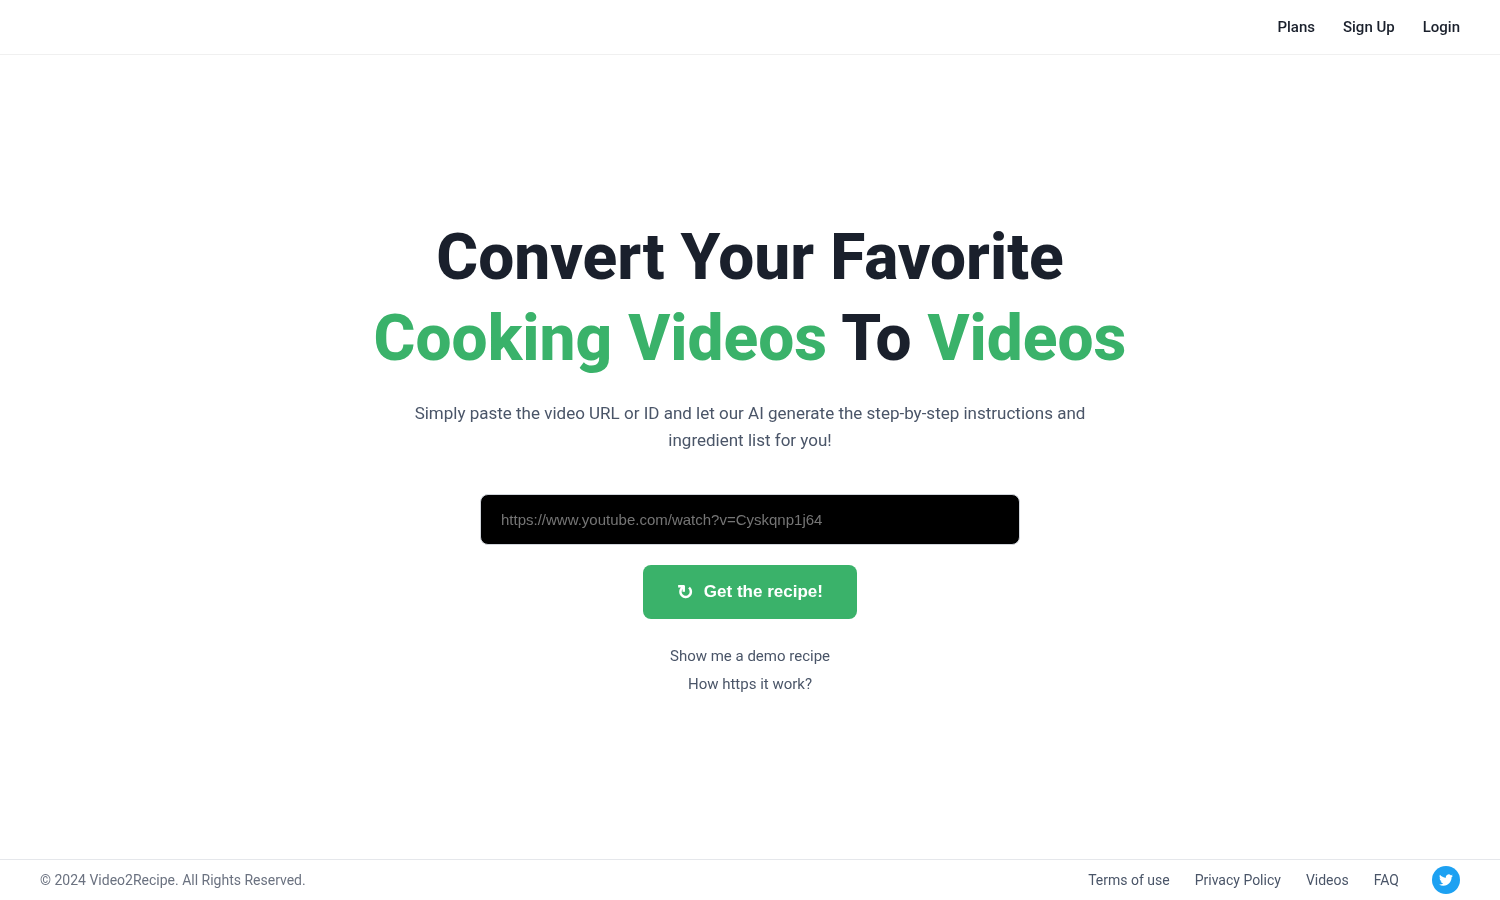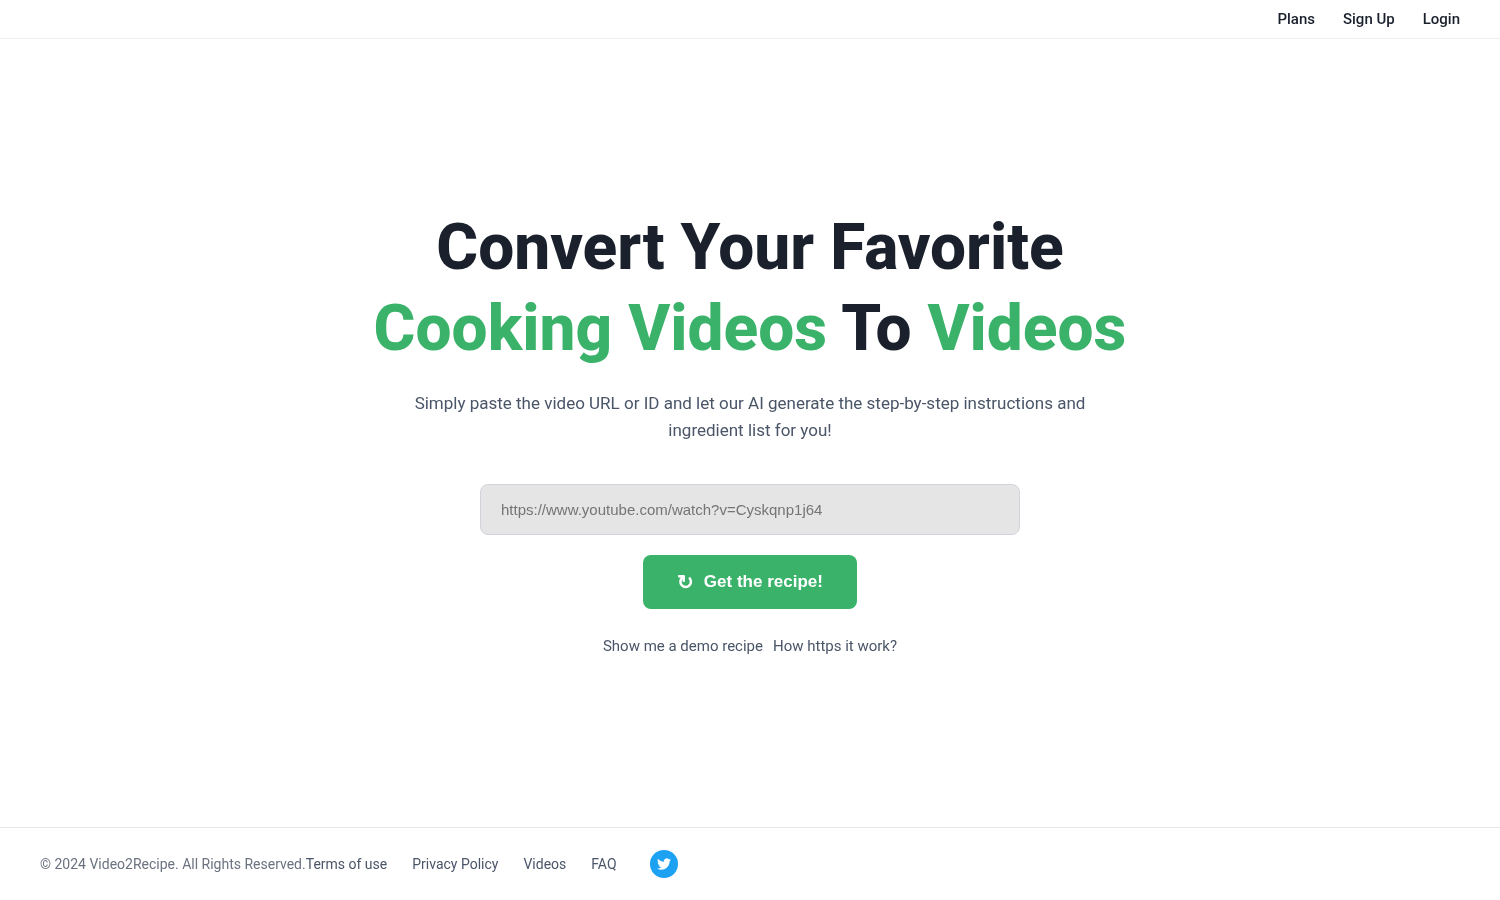--- a/index.html
+++ b/index.html
@@ -14,21 +14,21 @@
       color: #1a202c;
       min-height: 900px;
       display: flex;
       flex-direction: column;
     }
 
     header {
       display: flex;
       justify-content: flex-end;
       align-items: center;
-      padding: 10px 40px;
+      padding: 18px 40px;
       border-bottom: 1px solid #f0f0f0;
     }
 
     nav {
       display: flex;
       gap: 28px;
       align-items: center;
     }
 
     nav a {
@@ -87,21 +87,21 @@
     }
 
     .url-input {
       width: 100%;
       padding: 16px 20px;
       font-size: 15px;
       border: 1.5px solid #d1d5db;
       border-radius: 8px;
       outline: none;
       color: #6b7280;
-      background: #e5e5e5;
+      background: #000000;
     }
 
     .get-recipe-btn {
       display: flex;
       align-items: center;
       gap: 10px;
       background: #3ab26a;
       color: #fff;
       border: none;
       border-radius: 8px;
@@ -112,38 +112,38 @@
       margin-bottom: 28px;
     }
 
     .refresh-icon {
       font-size: 20px;
       display: inline-block;
     }
 
     .secondary-links {
       display: flex;
-      flex-direction: row;
+      flex-direction: column;
       align-items: center;
       gap: 10px;
     }
 
     .secondary-links a {
       font-size: 15px;
       color: #4a5568;
       text-decoration: none;
       cursor: pointer;
     }
 
     footer {
       border-top: 1px solid #e5e7eb;
-      padding: 22px 40px;
-      display: flex;
-      align-items: center;
-      justify-content: flex-start;
+      padding: 6px 40px;
+      display: flex;
+      align-items: center;
+      justify-content: space-between;
       font-size: 14px;
       color: #6b7280;
     }
 
     .footer-links {
       display: flex;
       gap: 25px;
       align-items: center;
     }
 

